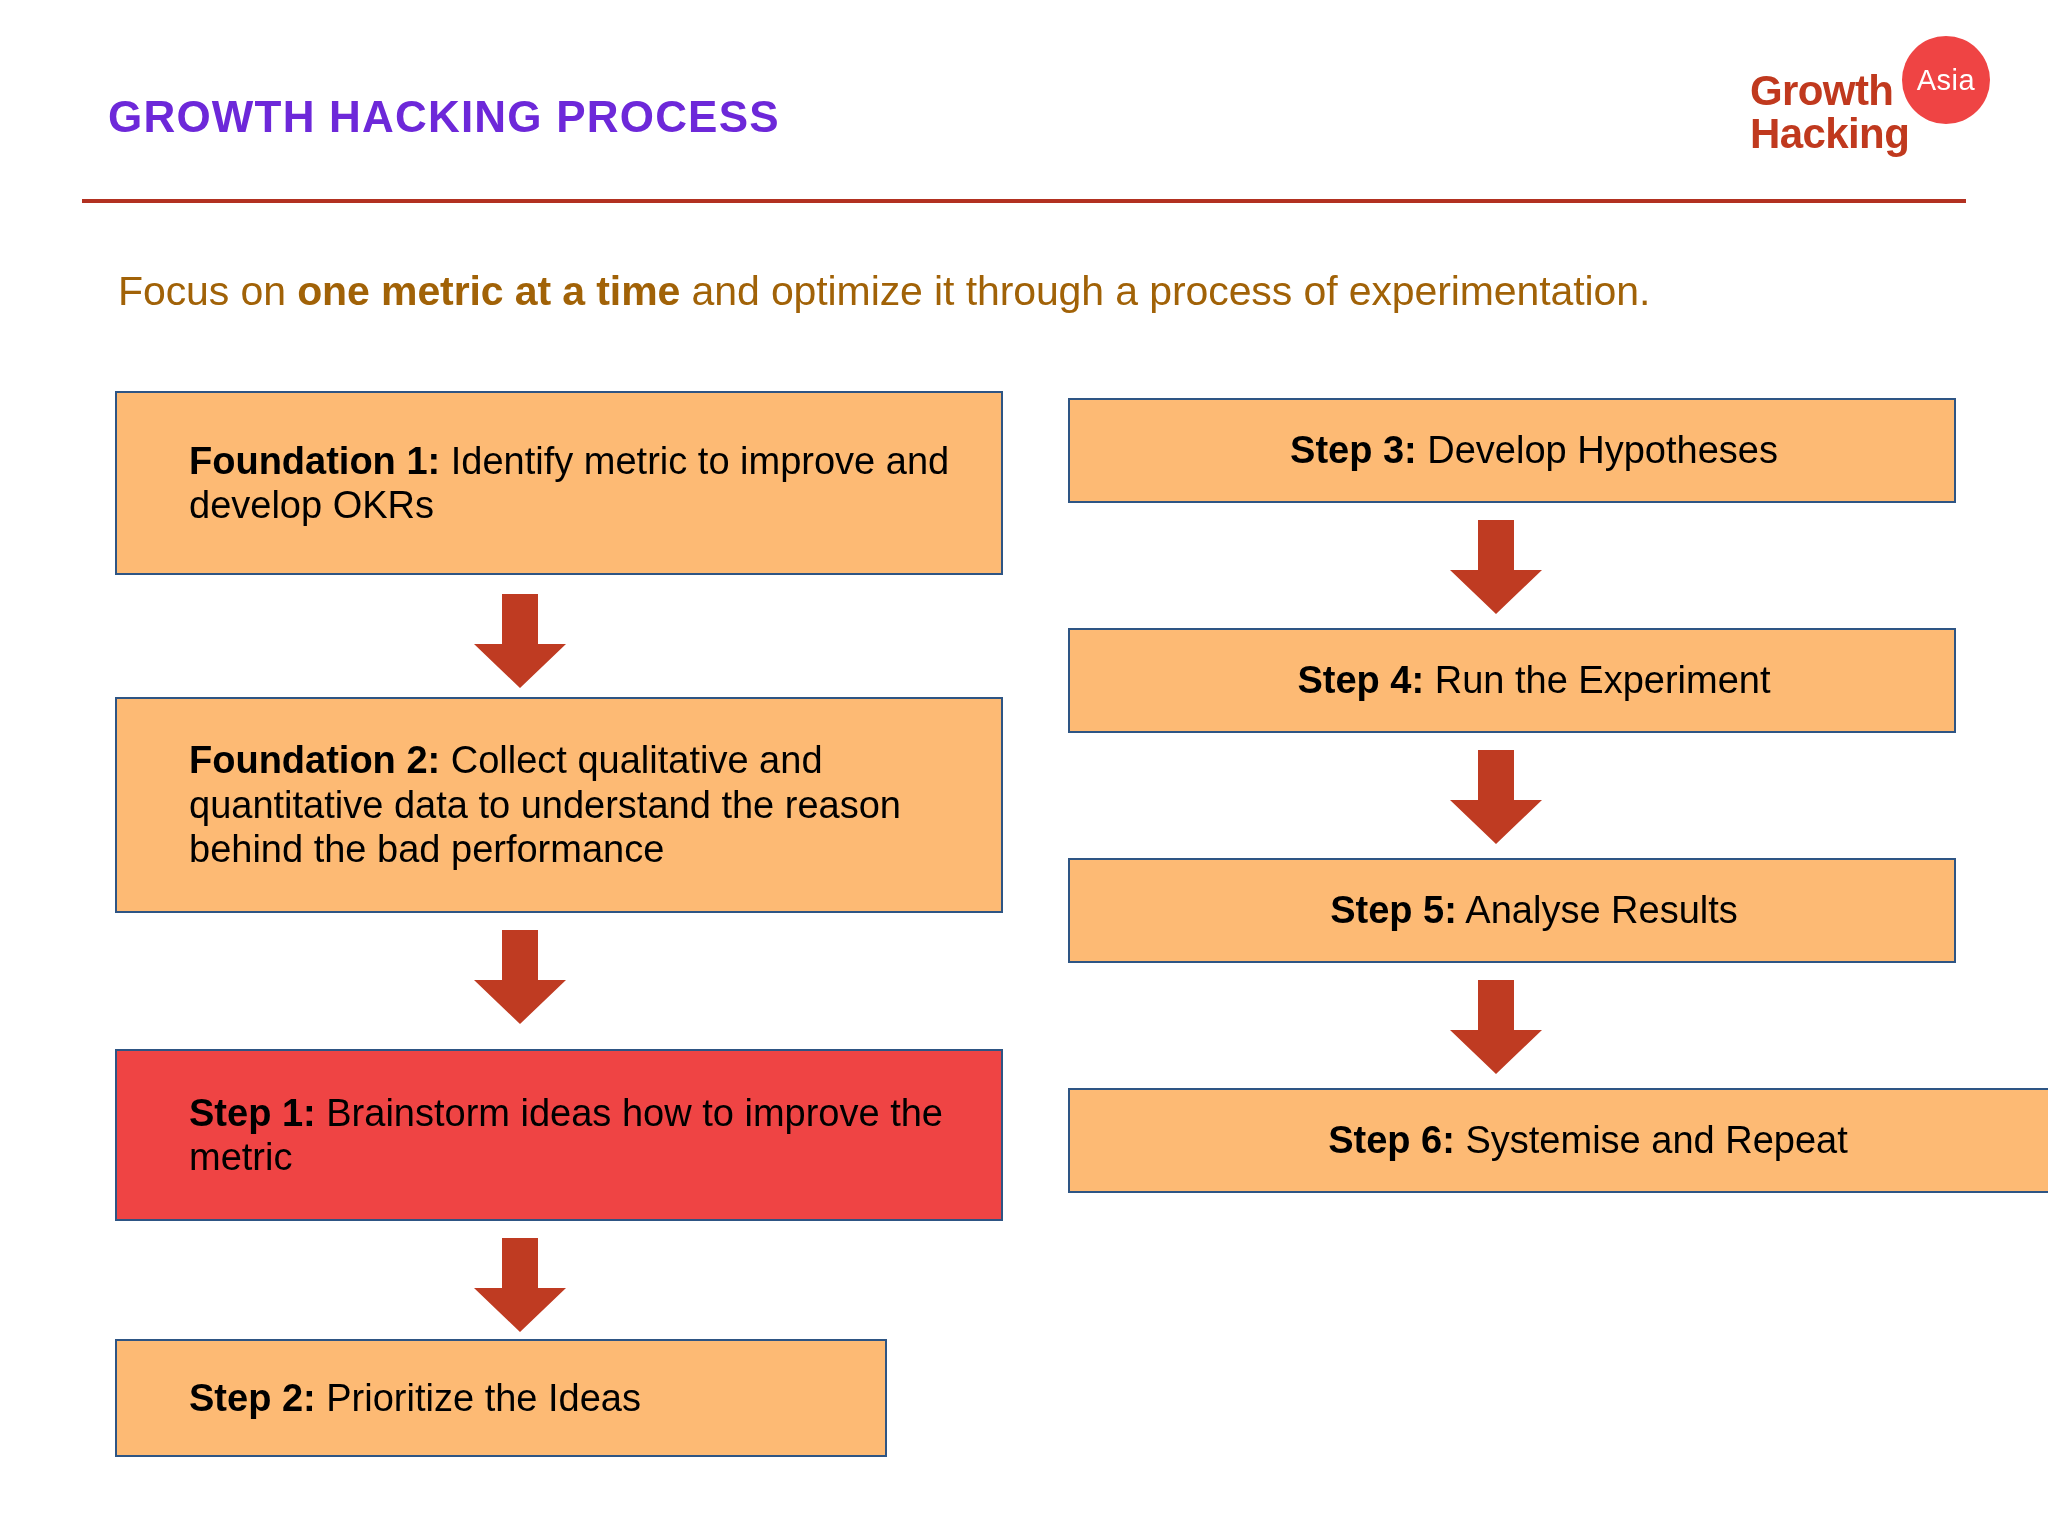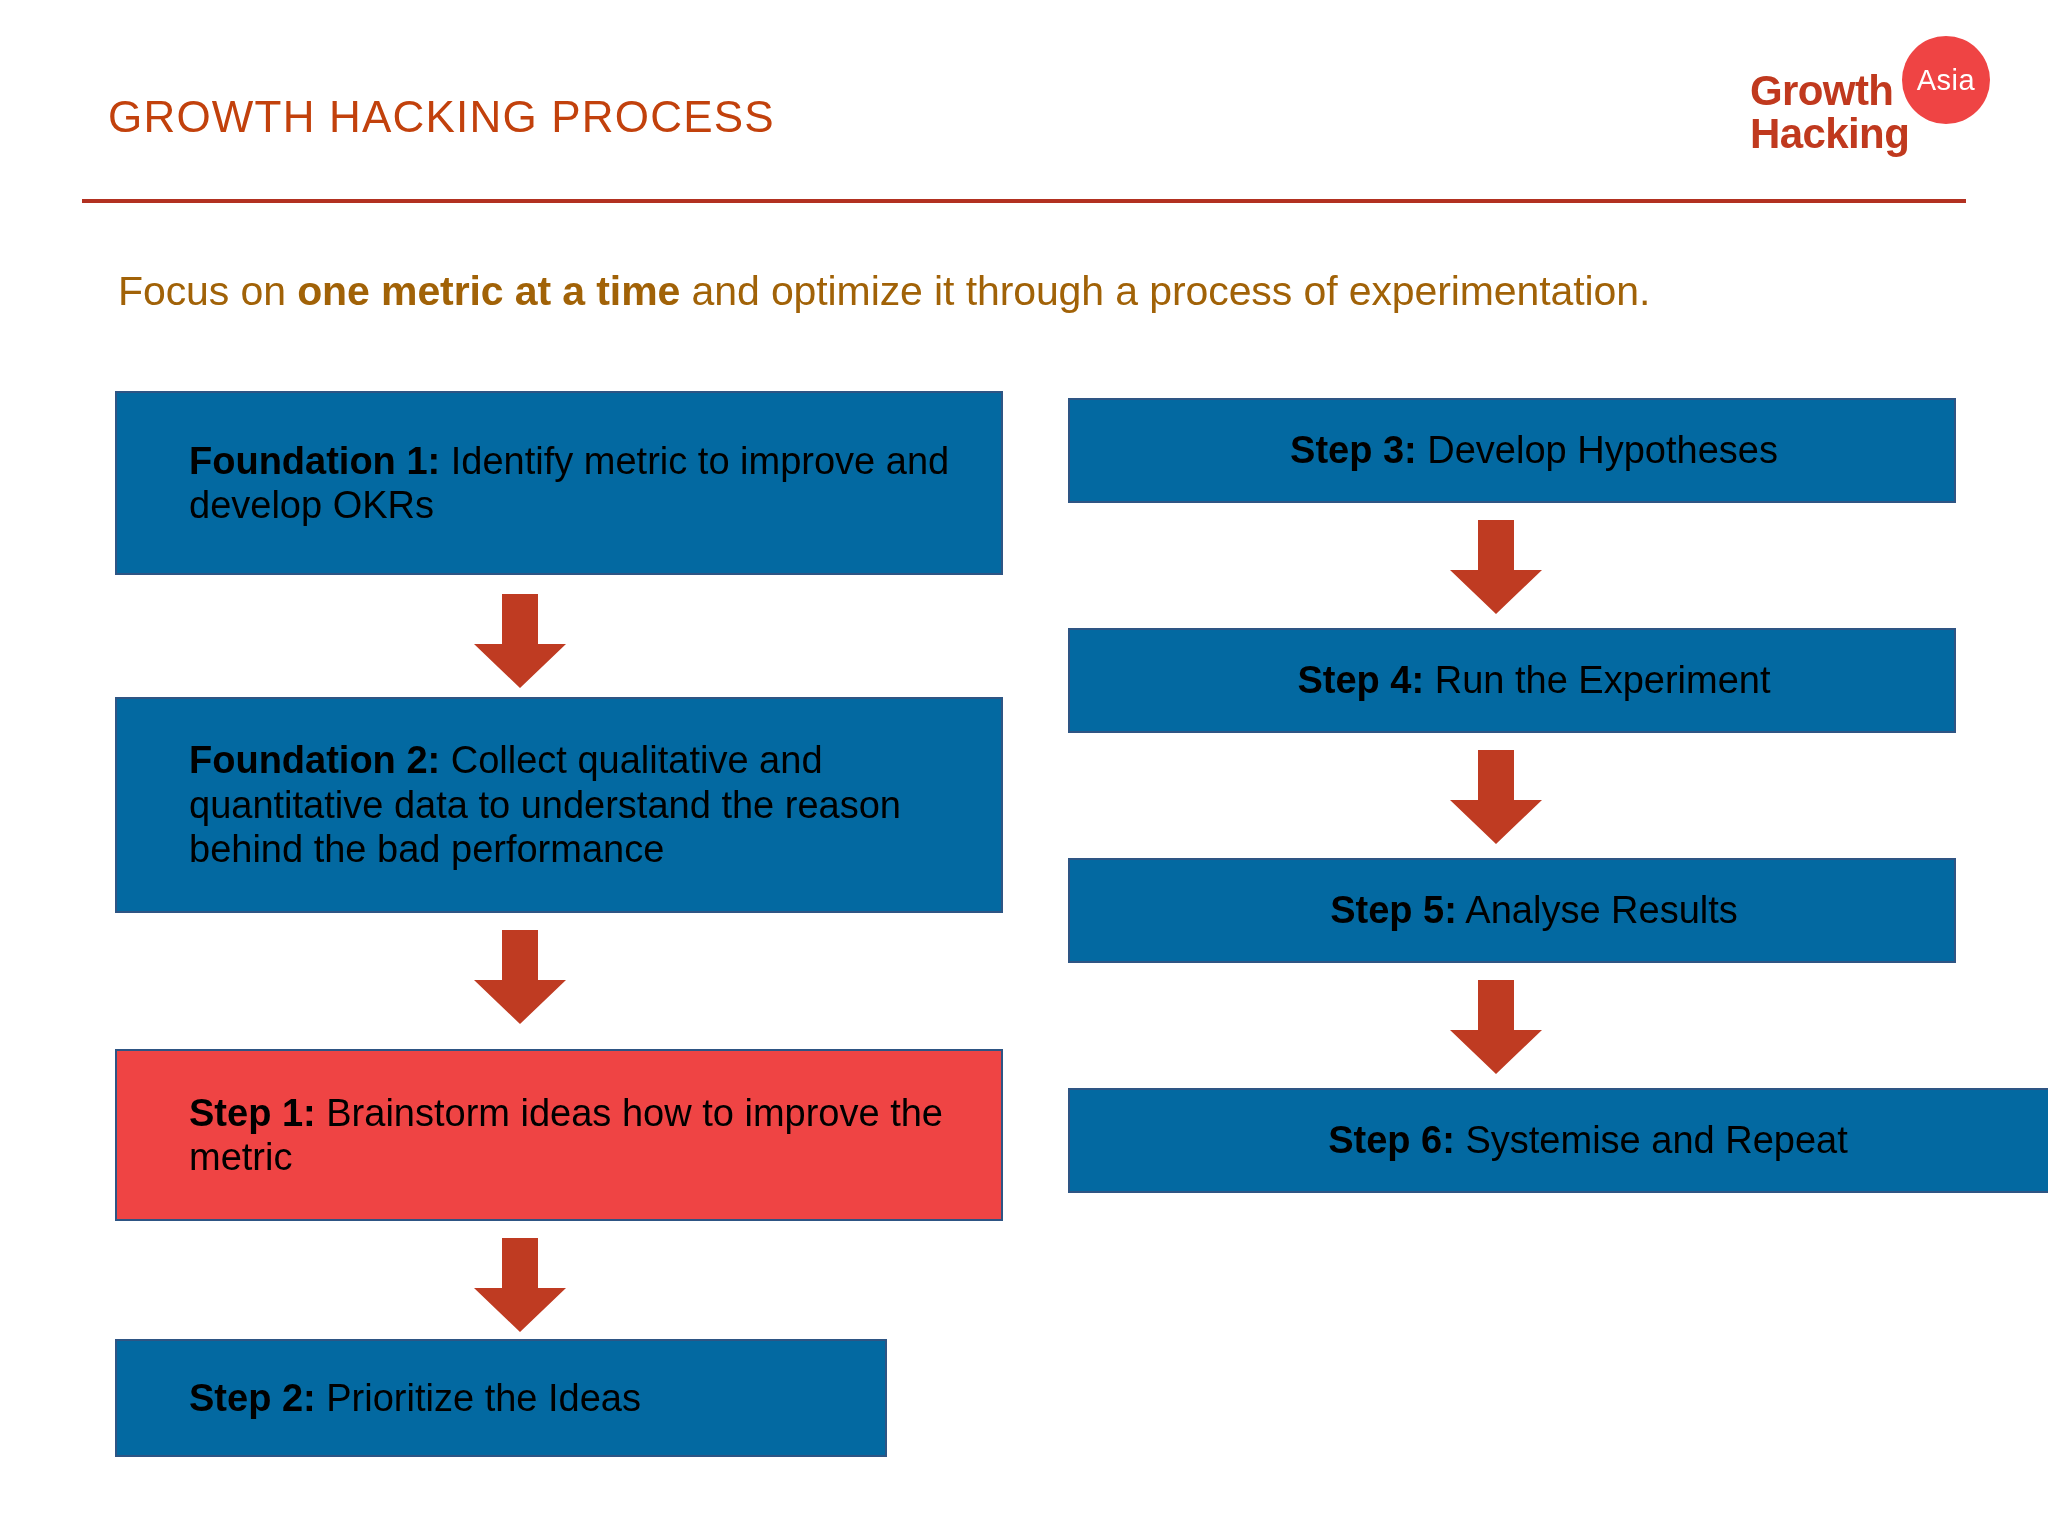--- a/index.html
+++ b/index.html
@@ -16,22 +16,22 @@
     background: #ffffff;
   }
 
   
   #slide-title {
     position: absolute;
     left: 108px;
     top: 92px;
     font-size: 44px;
     letter-spacing: 1.2px;
-    color: #c2410c;
-    font-weight: 400;
+    color: #6d28d9;
+    font-weight: 700;
     white-space: nowrap;
   }
   #header-rule {
     position: absolute;
     left: 82px;
     top: 199px;
     width: 1884px;
     height: 4px;
     background: #b23121;
   }
@@ -81,21 +81,21 @@
     color: #a16207;
     letter-spacing: -0.1px;
     white-space: nowrap;
   }
   #subtitle b { font-weight: 700; }
 
   
   .flow-box {
     position: absolute;
     border: 2px solid #2e5584;
-    background: #0369a1;
+    background: #fdba74;
     box-sizing: border-box;
     display: flex;
     align-items: center;
     font-size: 38px;
     color: #000000;
     line-height: 1.17;
   }
   .flow-box .box-text {
     display: block;
     width: 100%;

